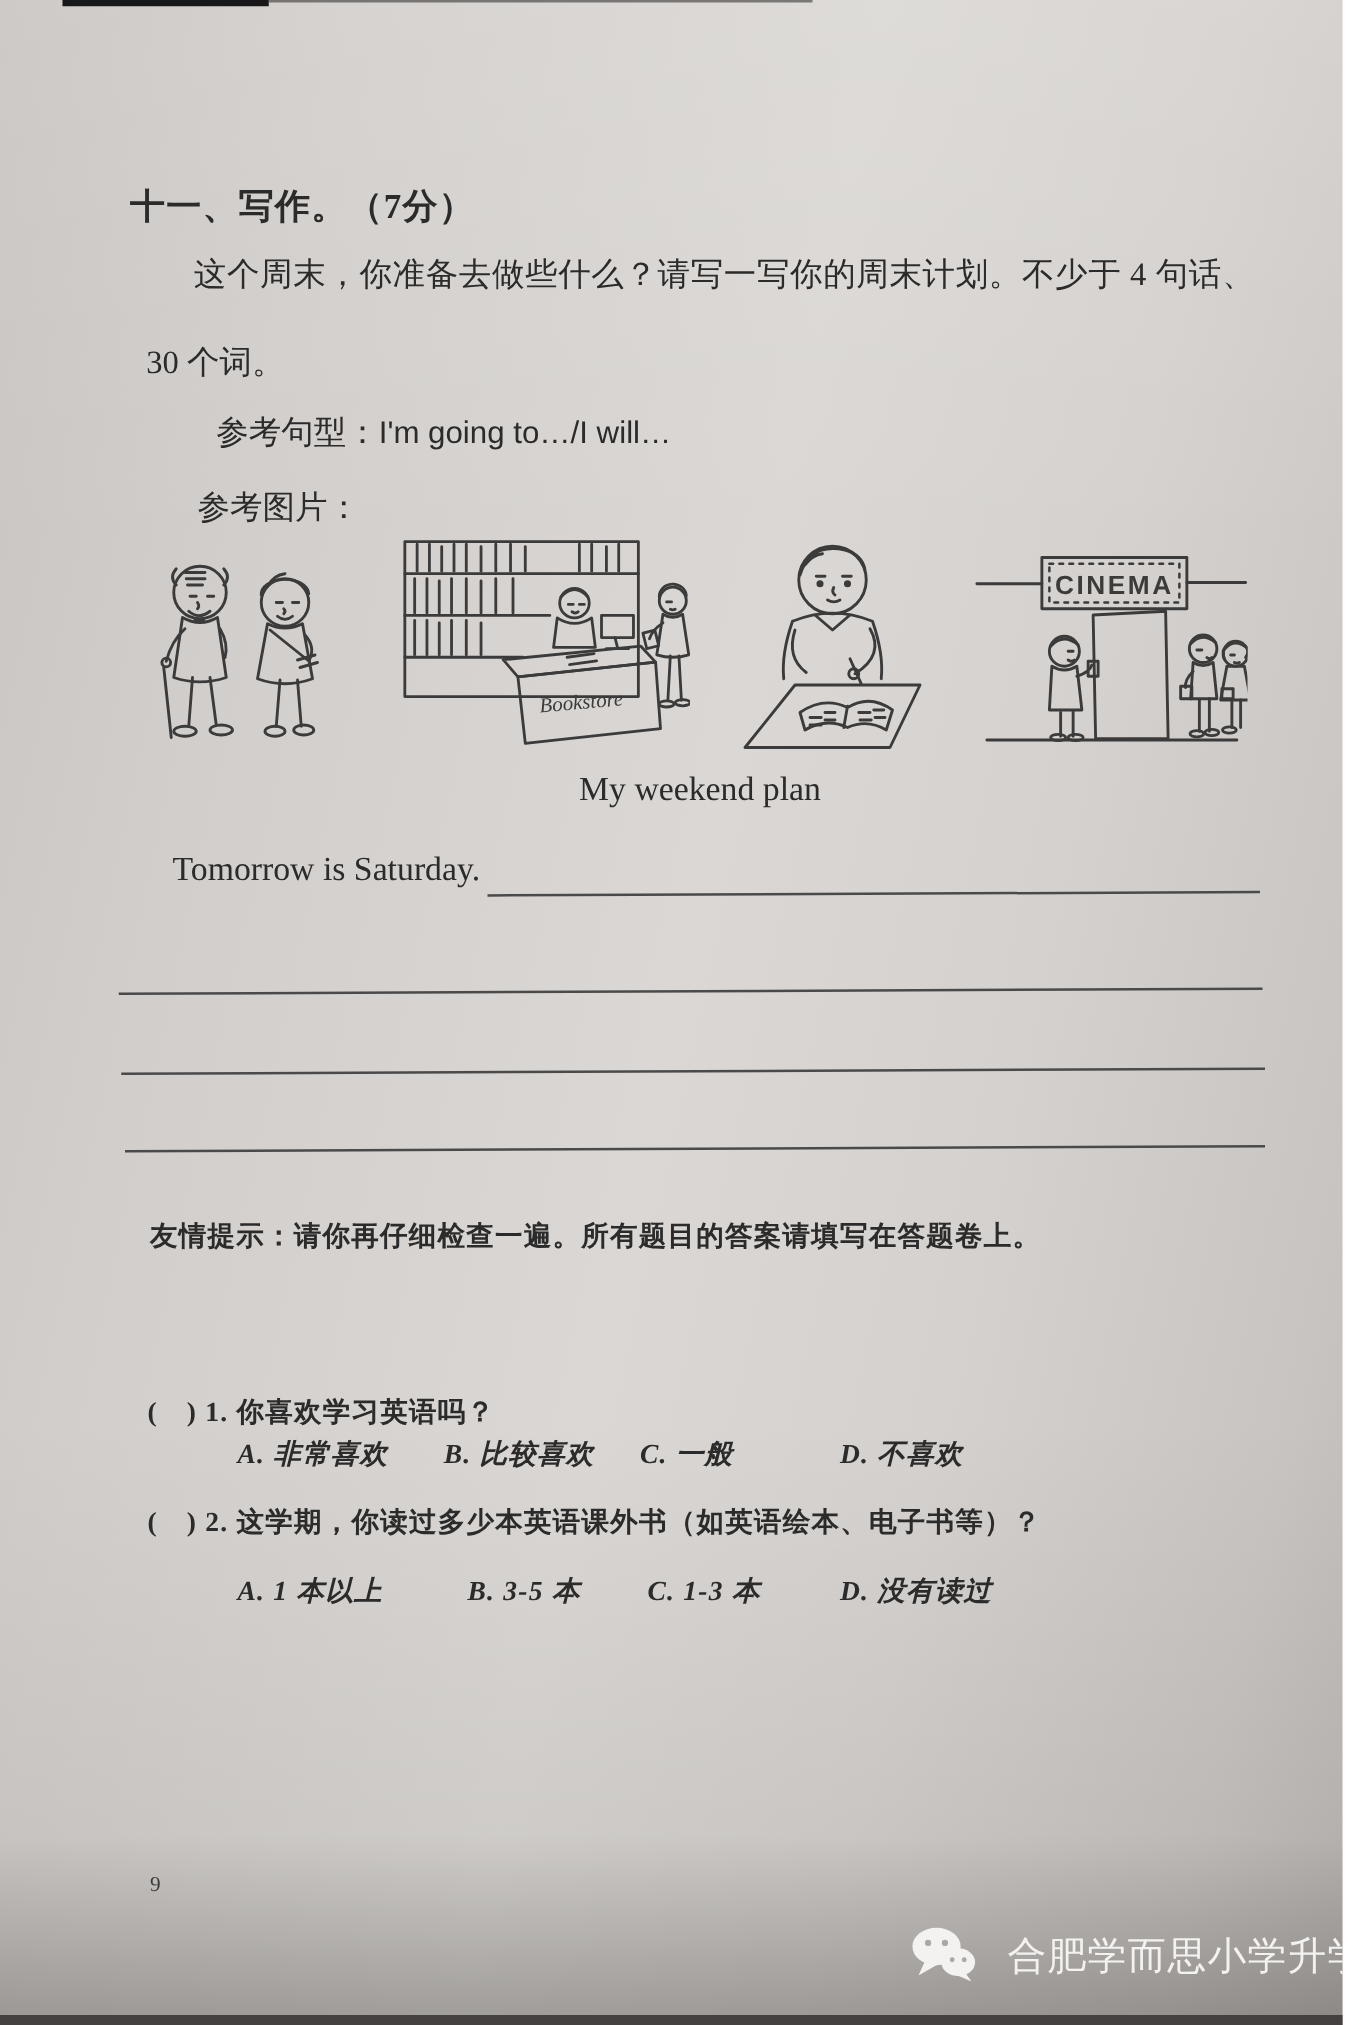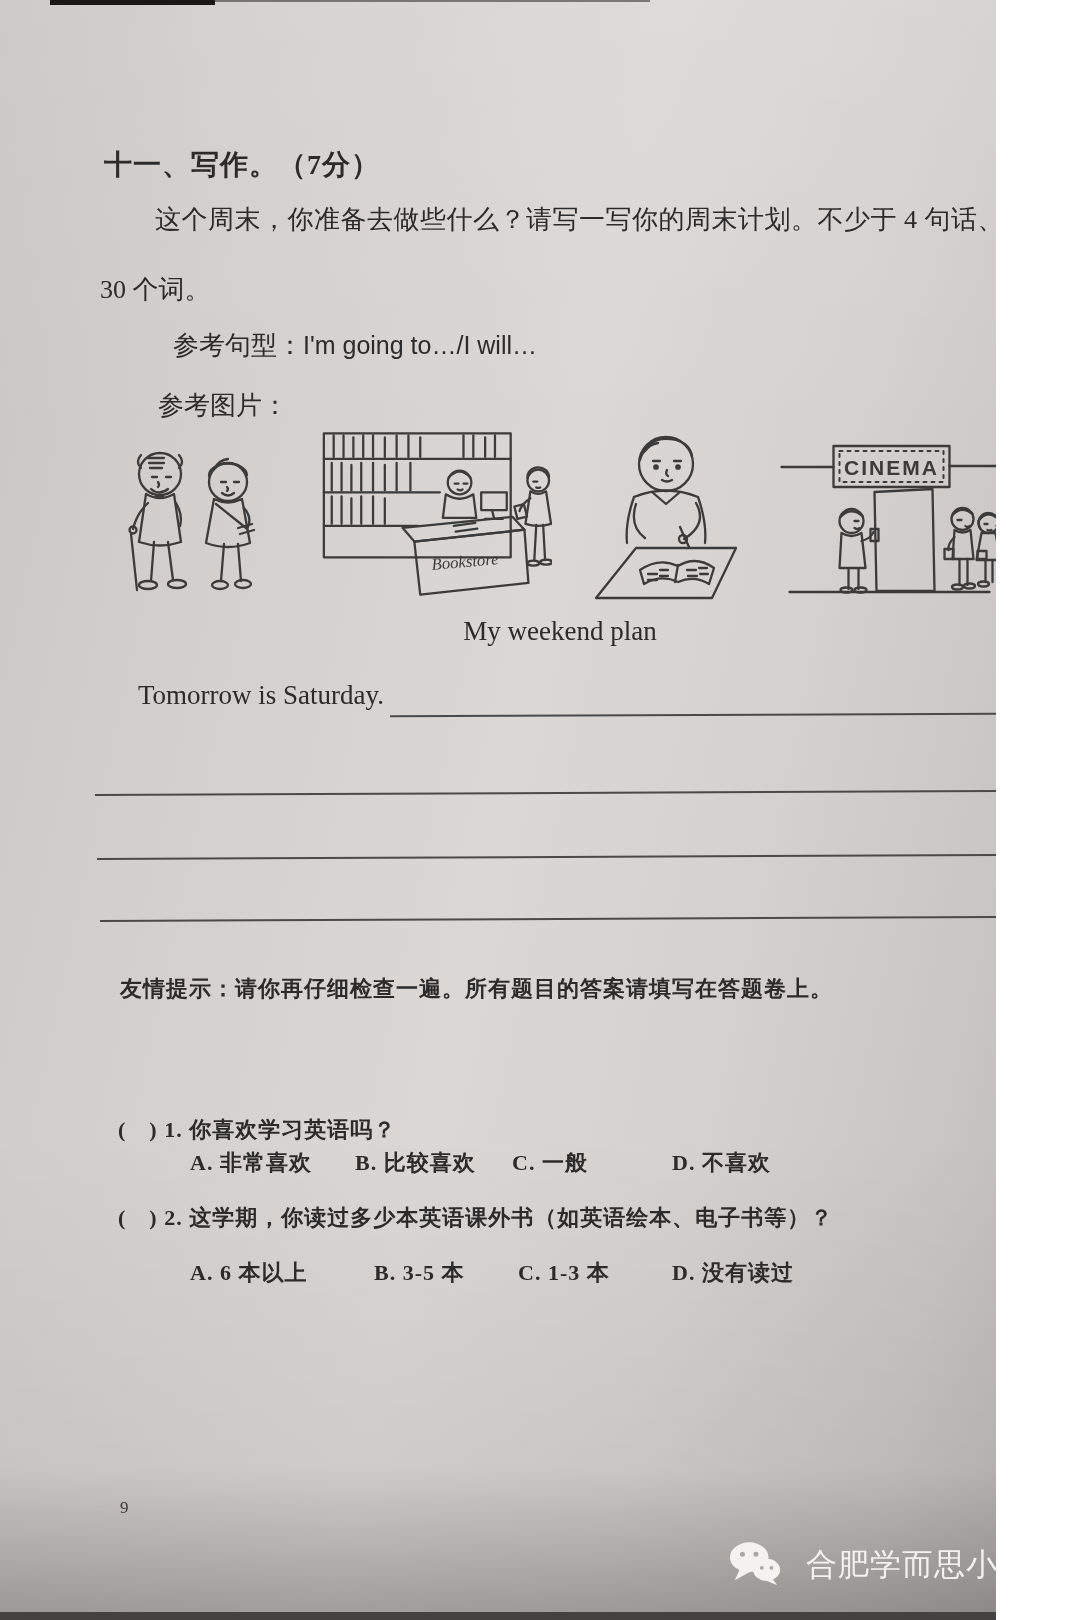--- a/index.html
+++ b/index.html
@@ -1,34 +1,34 @@
 <!DOCTYPE html>
 <html><head>
 <meta charset="utf-8">
 <style>
   * { margin:0; padding:0; box-sizing:border-box; }
   html,body { width:1080px; height:1620px; }
   body { font-family:"Liberation Serif","DejaVu Serif",serif; }
 
   .photo {
-    position:relative; width:996px; height:1620px; overflow:hidden;
+    position:relative; width:1074px; height:1620px; overflow:hidden;
     background:
       linear-gradient(180deg, rgba(255,255,255,.10) 0%, rgba(255,255,255,0) 28%, rgba(0,0,0,0) 70%, rgba(0,0,0,.08) 100%),
       linear-gradient(102deg, #c8c4c1 0%, #d2cecb 20%, #dad7d4 50%, #d5d1ce 70%, #c8c4c1 90%, #bcb8b5 100%);
     color:#2b2b2b;
   }
 
   .abs { position:absolute; }
 
   .top-edge-a { left:50px; top:0; width:165px; height:5px; background:#181818; }
   .top-edge-b { left:215px; top:0; width:435px; height:2px; background:rgba(40,40,40,.55); }
 
   .section-title { left:104px; top:146px; font-size:28px; font-weight:700; letter-spacing:1px; }
   .prompt-1 { left:155px; top:202px; font-size:26px; letter-spacing:.5px; white-space:nowrap; }
-  .prompt-2 { left:100px; top:272px; font-size:26px; }
+  .prompt-2 { left:117px; top:272px; font-size:26px; }
 
   .pattern-line { left:158px; top:328px; font-size:26px; white-space:nowrap;margin-left:15px; }
   .pattern-line .en { font-family:"Liberation Sans","DejaVu Sans",sans-serif; font-size:25px; }
 
   .pictures-label { left:158px; top:388px; font-size:26px; }
 
   .ill { position:absolute; }
   .ill svg { display:block; width:100%; height:100%; }
   .ill-elderly  { left:110px; top:438px; width:168px; height:160px; }
   .ill-bookstore{ left:316px; top:426px; width:236px; height:175px; }
@@ -44,21 +44,21 @@
   .wline-1 { left:390px; top:714px; width:618px; transform:rotate(-.25deg); }
   .wline-2 { left:95px;  top:792px; width:915px; transform:rotate(-.25deg); }
   .wline-3 { left:97px;  top:856px; width:915px; transform:rotate(-.25deg); }
   .wline-4 { left:100px; top:918px; width:912px; transform:rotate(-.25deg); }
 
   .reminder { left:120px; top:974px; font-size:22px; font-weight:700; letter-spacing:1px; }
 
   .q-label { font-size:22px; font-weight:700; letter-spacing:1px; }
   .q1-label { left:118px; top:1092px;margin-top:23px; }
   .q2-label { left:118px; top:1203px; }
-  .opt { position:absolute; font-size:22px; font-weight:700; letter-spacing:1px; white-space:nowrap; }
+  .opt { position:absolute; font-size:22px; font-weight:700; letter-spacing:1px; white-space:nowrap;font-style:italic; }
   .row1 .o-a { left:190px; top:1148px; }
   .row1 .o-b { left:355px; top:1148px; }
   .row1 .o-c { left:512px; top:1148px;text-align:right; }
   .row1 .o-d { left:672px; top:1148px; }
   .row2 .o-a { left:190px; top:1258px; }
   .row2 .o-b { left:374px; top:1258px; }
   .row2 .o-c { left:518px; top:1258px; }
   .row2 .o-d { left:672px; top:1258px; }
 
   .page-num { left:120px; top:1498px; font-size:17px; color:#3a3a3a; }
@@ -215,21 +215,21 @@
   <div class="abs q-label q1-label">(　) 1. 你喜欢学习英语吗？</div>
   <div class="row1">
     <span class="opt o-a">A. 非常喜欢</span>
     <span class="opt o-b">B. 比较喜欢</span>
     <span class="opt o-c">C. 一般</span>
     <span class="opt o-d">D. 不喜欢</span>
   </div>
 
   <div class="abs q-label q2-label">(　) 2. 这学期，你读过多少本英语课外书（如英语绘本、电子书等）？</div>
   <div class="row2">
-    <span class="opt o-a">A. 6 本以上</span>
+    <span class="opt o-a">A. 1 本以上</span>
     <span class="opt o-b">B. 3-5 本</span>
     <span class="opt o-c">C. 1-3 本</span>
     <span class="opt o-d">D. 没有读过</span>
   </div>
 
   <div class="abs page-num">9</div>
 
   <div class="abs bottom-shade"></div>
 
   <div class="abs watermark">

